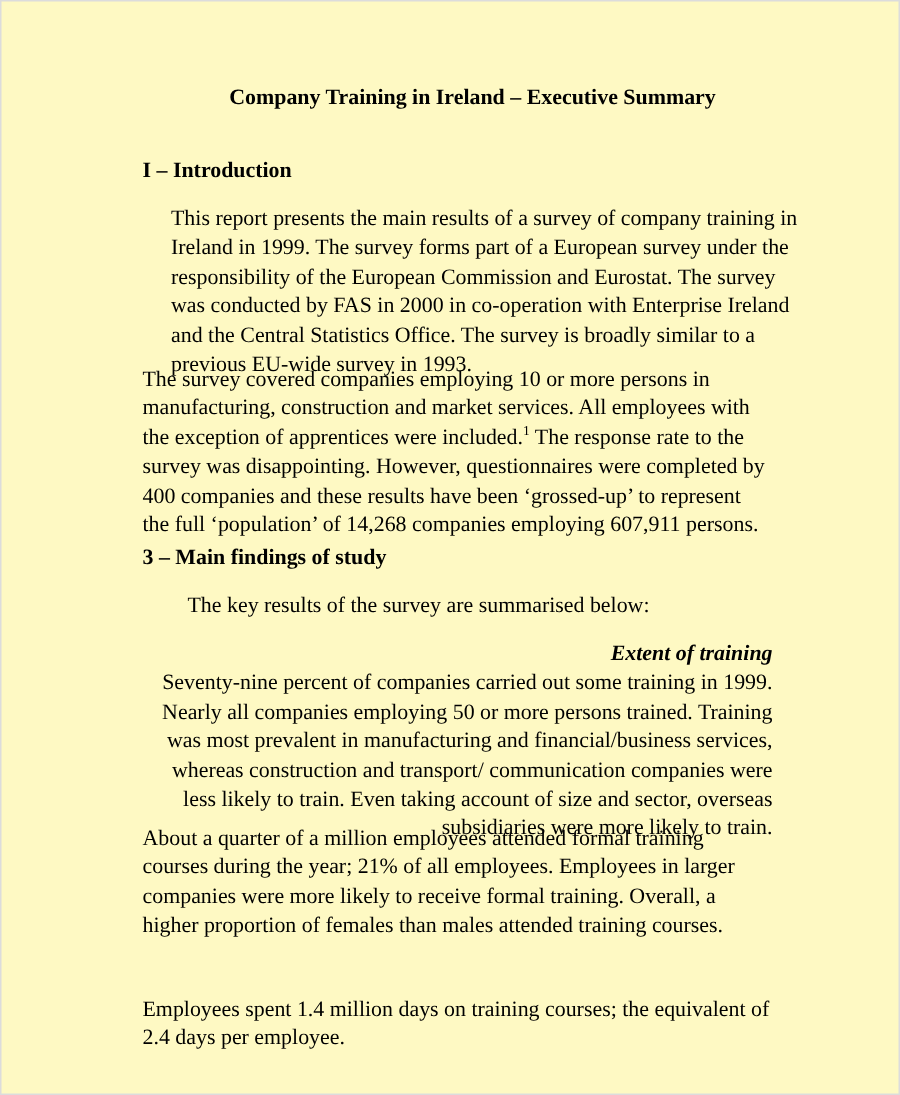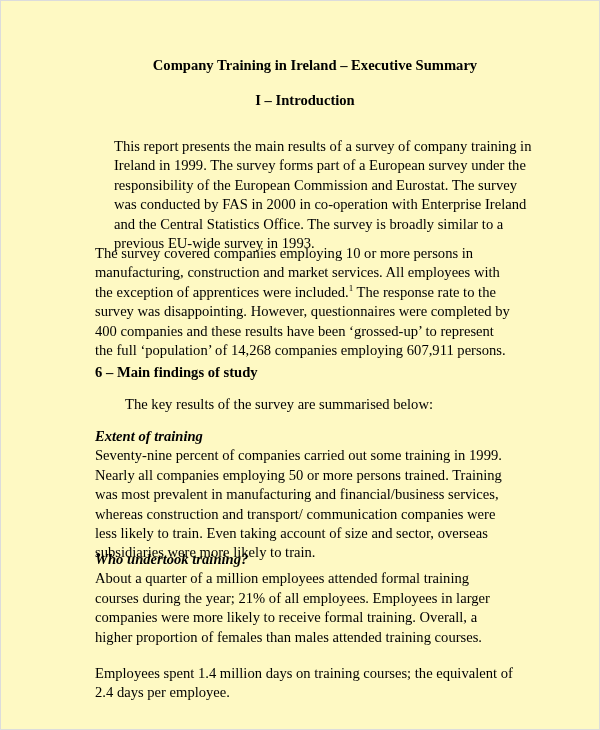--- a/index.html
+++ b/index.html
@@ -27,47 +27,46 @@
   sup { font-size: 9px; line-height: 0; vertical-align: 6px; }
 </style>
 </head>
 <body>
 
 <div class="page">
   <div class="content">
 
     <div class="title">Company Training in Ireland – Executive Summary</div>
 
-    <div class="block" style="top:35px;text-align:center;">
+    <div class="block" style="top:49px;">
       <h2>I – Introduction</h2>
     </div>
 
     <div class="block" style="top:81px;margin-left:19px;">
       <p>This report presents the main results of a survey of company training in Ireland in 1999.   The survey forms part of a European survey under the responsibility of the European Commission and Eurostat.   The survey was conducted by FAS in 2000 in co-operation with Enterprise Ireland and the Central Statistics Office.   The survey is broadly similar to a previous EU-wide survey in 1993.</p>
     </div>
 
     <div class="block" style="top:188px;">
       <p><span>The survey covered companies employing 10 or more persons in manufacturing, construction and market services.   All employees with the exception of apprentices were included.</span><sup>1</sup><span>   The response rate to the survey was disappointing.   However, questionnaires were completed by 400 companies and these results have been ‘grossed-up’ to represent the full ‘population’ of 14,268 companies employing 607,911 persons.</span></p>
     </div>
 
     <div class="block" style="top:307px;">
-      <h2>6 – Main findings of study</h2>
+      <h2>3 – Main findings of study</h2>
     </div>
 
     <div class="block" style="top:339px;margin-left:30px;">
       <p>The key results of the survey are summarised below:</p>
     </div>
 
-    <div class="block" style="top:371px;">
+    <div class="block" style="top:371px;text-align:right;">
       <h3>Extent of training</h3>
       <p>Seventy-nine percent of companies carried out some training in 1999.   Nearly all companies employing 50 or more persons trained.   Training was most prevalent in manufacturing and financial/business services, whereas construction and transport/ communication companies were less likely to train.   Even taking account of size and sector, overseas subsidiaries were more likely to train.</p>
     </div>
 
     <div class="block" style="top:494px;">
-      <h3>Who undertook training?</h3>
       <p>About a quarter of a million employees attended formal training courses during the year;  21% of all employees.   Employees in larger companies were more likely to receive formal training.   Overall, a higher proportion of females than males attended training courses.</p>
     </div>
 
     <div class="block" style="top:608px;">
       <p>Employees spent 1.4 million days on training courses;  the equivalent of 2.4 days per employee.</p>
     </div>
 
   </div>
 </div>
 

